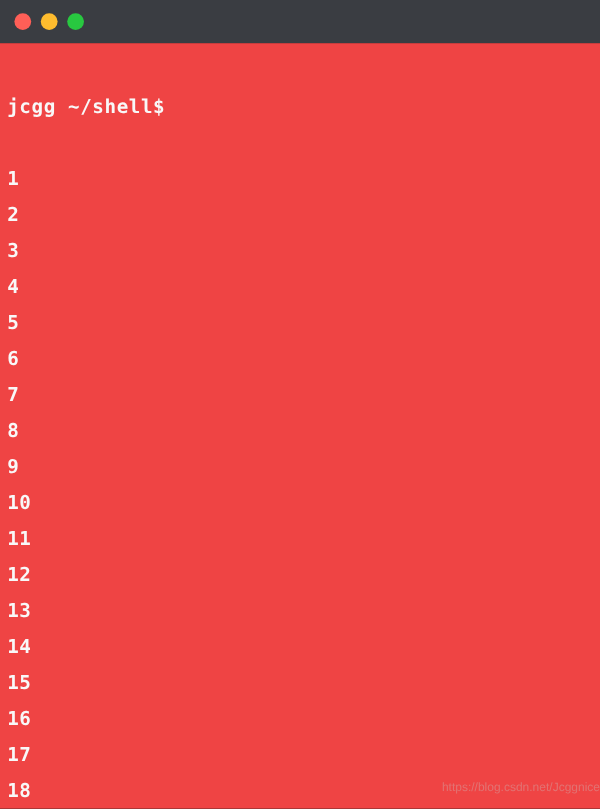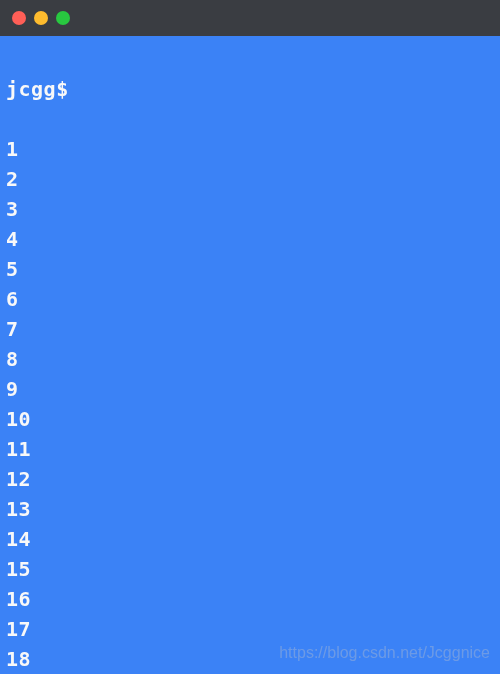--- a/index.html
+++ b/index.html
@@ -21,59 +21,59 @@
     }
     .traffic-light {
       width: 14px;
       height: 14px;
       border-radius: 50%;
     }
     .tl-close { background: #ff5f57; }
     .tl-min { background: #febc2e; }
     .tl-max { background: #28c840; }
     .terminal-body {
-      background: #3b82f6;
+      background: #ef4444;
       padding: 8px 6px 0 6px;
-      font-size: 20px;
+      font-size: 16px;
       line-height: 30px;
       color: #f8f8f8;
       font-weight: 600;
       height: calc(100% - 36px);
       white-space: pre;
       letter-spacing: 0.5px;
     }
     .prompt-line {
       display: flex;
       flex-wrap: nowrap;
     }
     .prompt-user { color: #f8f8f8; }
     .prompt-path { color: #f8f8f8; }
     .prompt-symbol { color: #f8f8f8; }
     .command { color: #f8f8f8; }
     .output-line { color: #f8f8f8; }
     .watermark {
       position: absolute;
       bottom: 12px;
-      right: 10px;
+      right: 0;
       color: rgba(200,200,200,0.35);
-      font-size: 16px;
+      font-size: 10px;
       font-family: -apple-system, Arial, sans-serif;
       font-weight: 400;
       letter-spacing: 0;
       padding-left: 28px;
     }
   </style>
 </head>
 <body>
 
 <div class="title-bar">
   <div class="traffic-light tl-close"></div>
   <div class="traffic-light tl-min"></div>
   <div class="traffic-light tl-max"></div>
 </div>
 
 <div class="terminal-body">
-<div class="prompt-line"><span class="prompt-user">jcgg</span><span class="prompt-symbol">$</span></div>
+<div class="prompt-line"><span class="prompt-user">jcgg</span><span class="prompt-path"> ~/shell</span><span class="prompt-symbol">$</span></div>
 <div id="output-container"><div class="output-line">1</div><div class="output-line">2</div><div class="output-line">3</div><div class="output-line">4</div><div class="output-line">5</div><div class="output-line">6</div><div class="output-line">7</div><div class="output-line">8</div><div class="output-line">9</div><div class="output-line">10</div><div class="output-line">11</div><div class="output-line">12</div><div class="output-line">13</div><div class="output-line">14</div><div class="output-line">15</div><div class="output-line">16</div><div class="output-line">17</div><div class="output-line">18</div></div>
 
 </div>
 
 <div class="watermark">https://blog.csdn.net/Jcggnice</div>
 
 </body></html>

